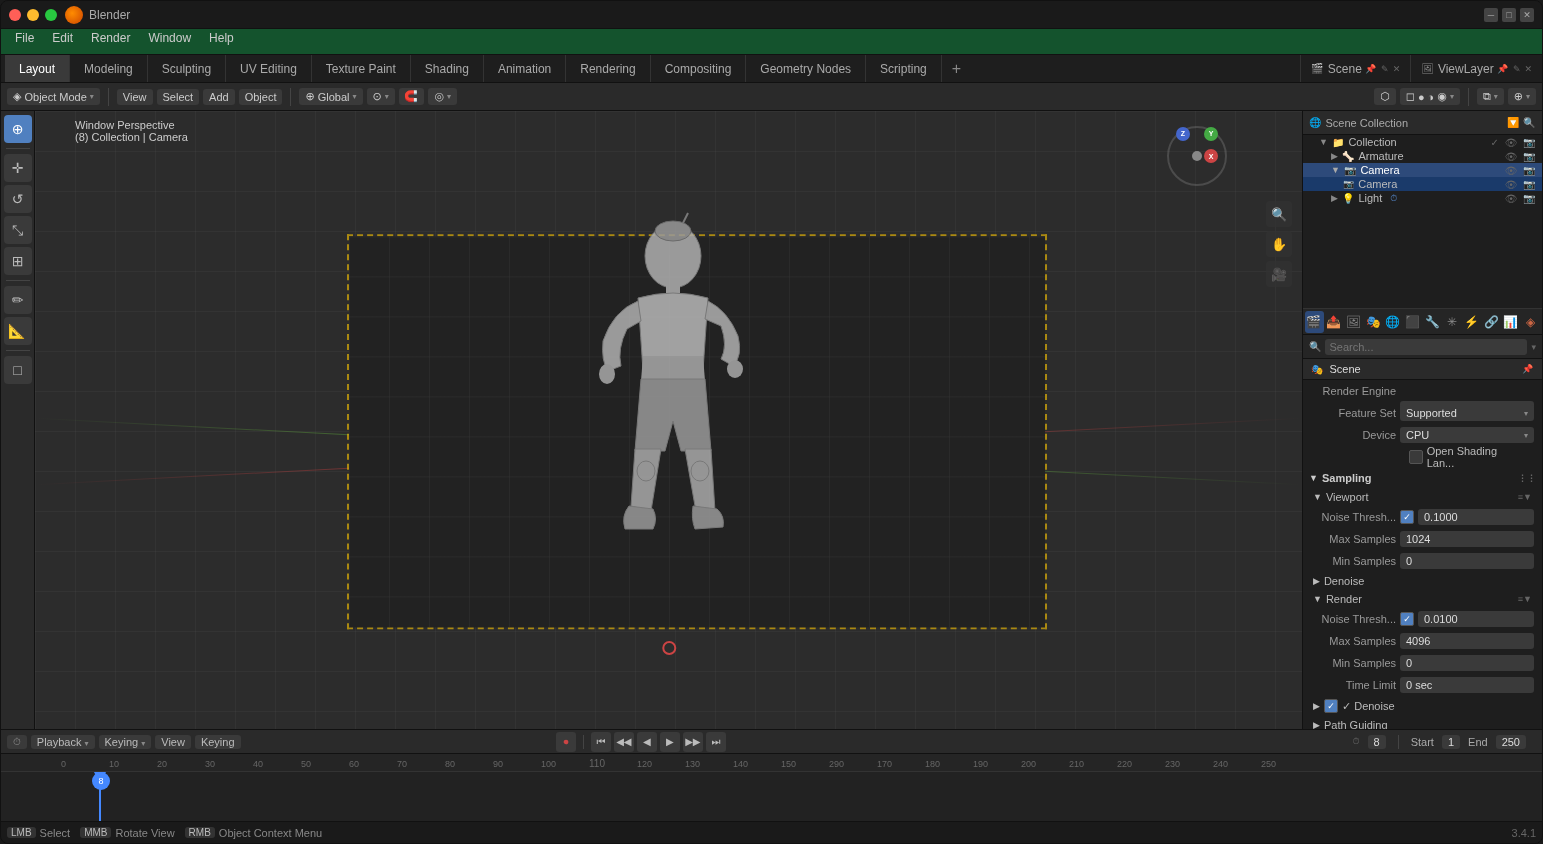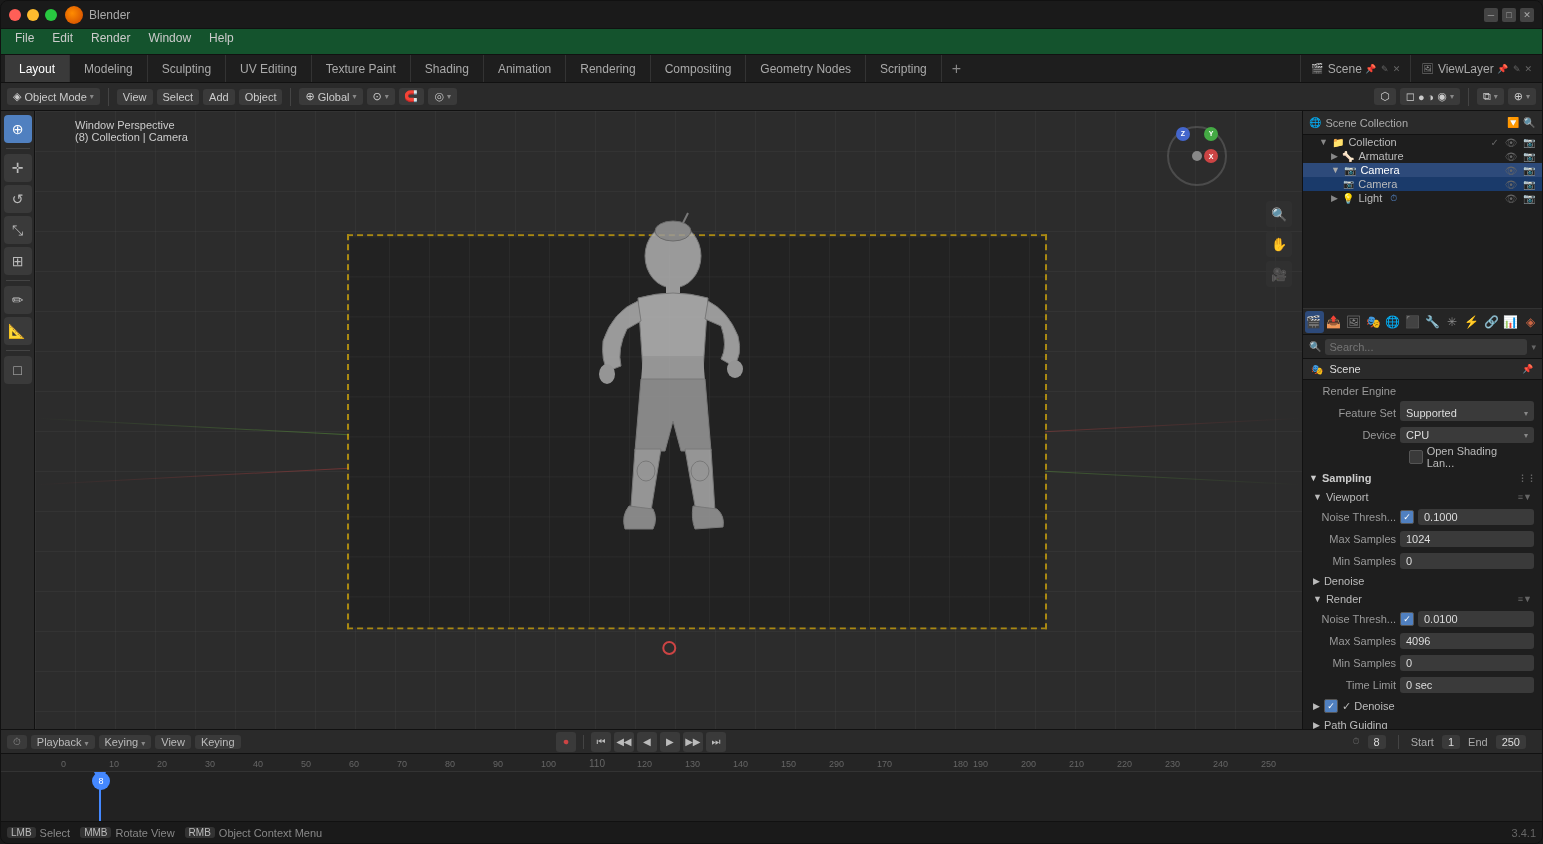--- a/index.html
+++ b/index.html
@@ -1091,21 +1091,21 @@
         <div style="position:absolute;left:444px;font-size:9px;color:#666;bottom:2px;">80</div>
         <div style="position:absolute;left:492px;font-size:9px;color:#666;bottom:2px;">90</div>
         <div style="position:absolute;left:540px;font-size:9px;color:#666;bottom:2px;">100</div>
         <div style="position:absolute;left:588px;font-size:10px;color:#666;bottom:2px;">110</div>
         <div style="position:absolute;left:636px;font-size:9px;color:#666;bottom:2px;">120</div>
         <div style="position:absolute;left:684px;font-size:9px;color:#666;bottom:2px;text-align:center;">130</div>
         <div style="position:absolute;left:732px;font-size:9px;color:#666;bottom:2px;">140</div>
         <div style="position:absolute;left:780px;font-size:9px;color:#666;bottom:2px;">150</div>
         <div style="position:absolute;left:828px;font-size:9px;color:#666;bottom:2px;">290</div>
         <div style="position:absolute;left:876px;font-size:9px;color:#666;bottom:2px;">170</div>
-        <div style="position:absolute;left:924px;font-size:9px;color:#666;bottom:2px;margin-left:28px;">180</div>
+        <div style="position:absolute;left:924px;font-size:9px;color:#666;bottom:2px;">180</div>
         <div style="position:absolute;left:972px;font-size:9px;color:#666;bottom:2px;">190</div>
         <div style="position:absolute;left:1020px;font-size:9px;color:#666;bottom:2px;">200</div>
         <div style="position:absolute;left:1068px;font-size:9px;color:#666;bottom:2px;">210</div>
         <div style="position:absolute;left:1116px;font-size:9px;color:#666;bottom:2px;">220</div>
         <div style="position:absolute;left:1164px;font-size:9px;color:#666;bottom:2px;">230</div>
         <div style="position:absolute;left:1212px;font-size:9px;color:#666;bottom:2px;">240</div>
         <div style="position:absolute;left:1260px;font-size:9px;color:#666;bottom:2px;">250</div>
       </div>
 
       <div id="timeline-tracks" style="flex:1;background:#222;position:relative;">

